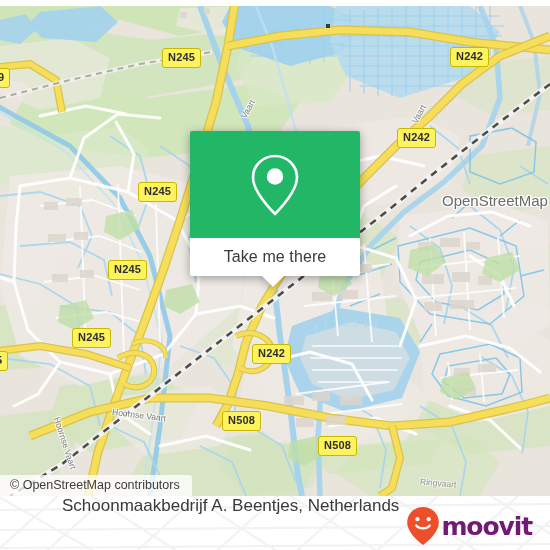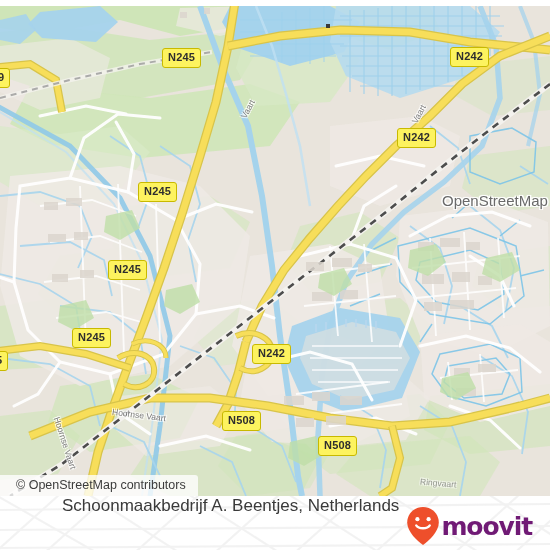--- a/index.html
+++ b/index.html
@@ -92,21 +92,21 @@
     border-left:11px solid transparent;
     border-right:11px solid transparent;
     border-top:11px solid #ffffff;
   }
 
   
   .attribution {
     position:absolute;
     left:0; bottom:0;
     background:rgba(255,255,255,.78);
-    padding:3px 12px 4px 16px;
+    padding:3px 12px 4px 10px;
     border-radius:0 3px 0 0;
     color:#3c3c3c;
     font-size:12.5px;
     white-space:nowrap;
     font-family:"Liberation Sans", sans-serif;
   }
 
   
   .footer {
     position:absolute;
@@ -403,20 +403,32 @@
     <div class="shield" style="left:318px; top:430px;">N508</div>
 
     <div class="place-label" style="left:442px; top:186px;">OpenStreetMap</div>
 
     <div class="water-label" style="left:238px; top:98px;  transform:rotate(-62deg);">Vaart</div>
     <div class="water-label" style="left:409px; top:103px; transform:rotate(-62deg);">Vaart</div>
     <div class="water-label" style="left:112px; top:404px; transform:rotate(7deg);">Hoornse Vaart</div>
     <div class="water-label" style="left:38px;  top:432px; transform:rotate(72deg);">Hoornse Vaart</div>
     <div class="water-label" style="left:420px; top:472px; transform:rotate(5deg); opacity:.75;">Ringvaart</div>
 
+    <div class="popup">
+      <div class="popup-head">
+        <svg width="52" height="64" viewBox="0 0 52 64">
+          <path d="M26 3 C13.8 3 4 12.6 4 24.4 C4 36.4 17.4 52 26 61 C34.6 52 48 36.4 48 24.4 C48 12.6 38.2 3 26 3 Z" fill="none" stroke="#ffffff" stroke-width="2.6" stroke-linejoin="round"></path>
+          <circle cx="26" cy="23.5" r="8.2" fill="#ffffff"></circle>
+        </svg>
+      </div>
+      <div class="popup-body">
+        <span class="popup-body-text">Take me there</span>
+        <span class="popup-tail"></span>
+      </div>
+    </div>
 
     <div class="attribution">© OpenStreetMap contributors</div>
 
   </div>
 
   <div class="footer">
 
     <svg class="footer-watermark" viewBox="0 0 550 60">
       <g stroke="#e7e7e7" stroke-width="2.2" fill="none">
         <path d="M-20,70 L80,-20 M30,70 L130,-20 M120,70 L220,-20 M200,70 L300,-20 M280,70 L380,-20 M360,70 L460,-20 M440,70 L540,-20 M500,70 L600,-20"></path>

